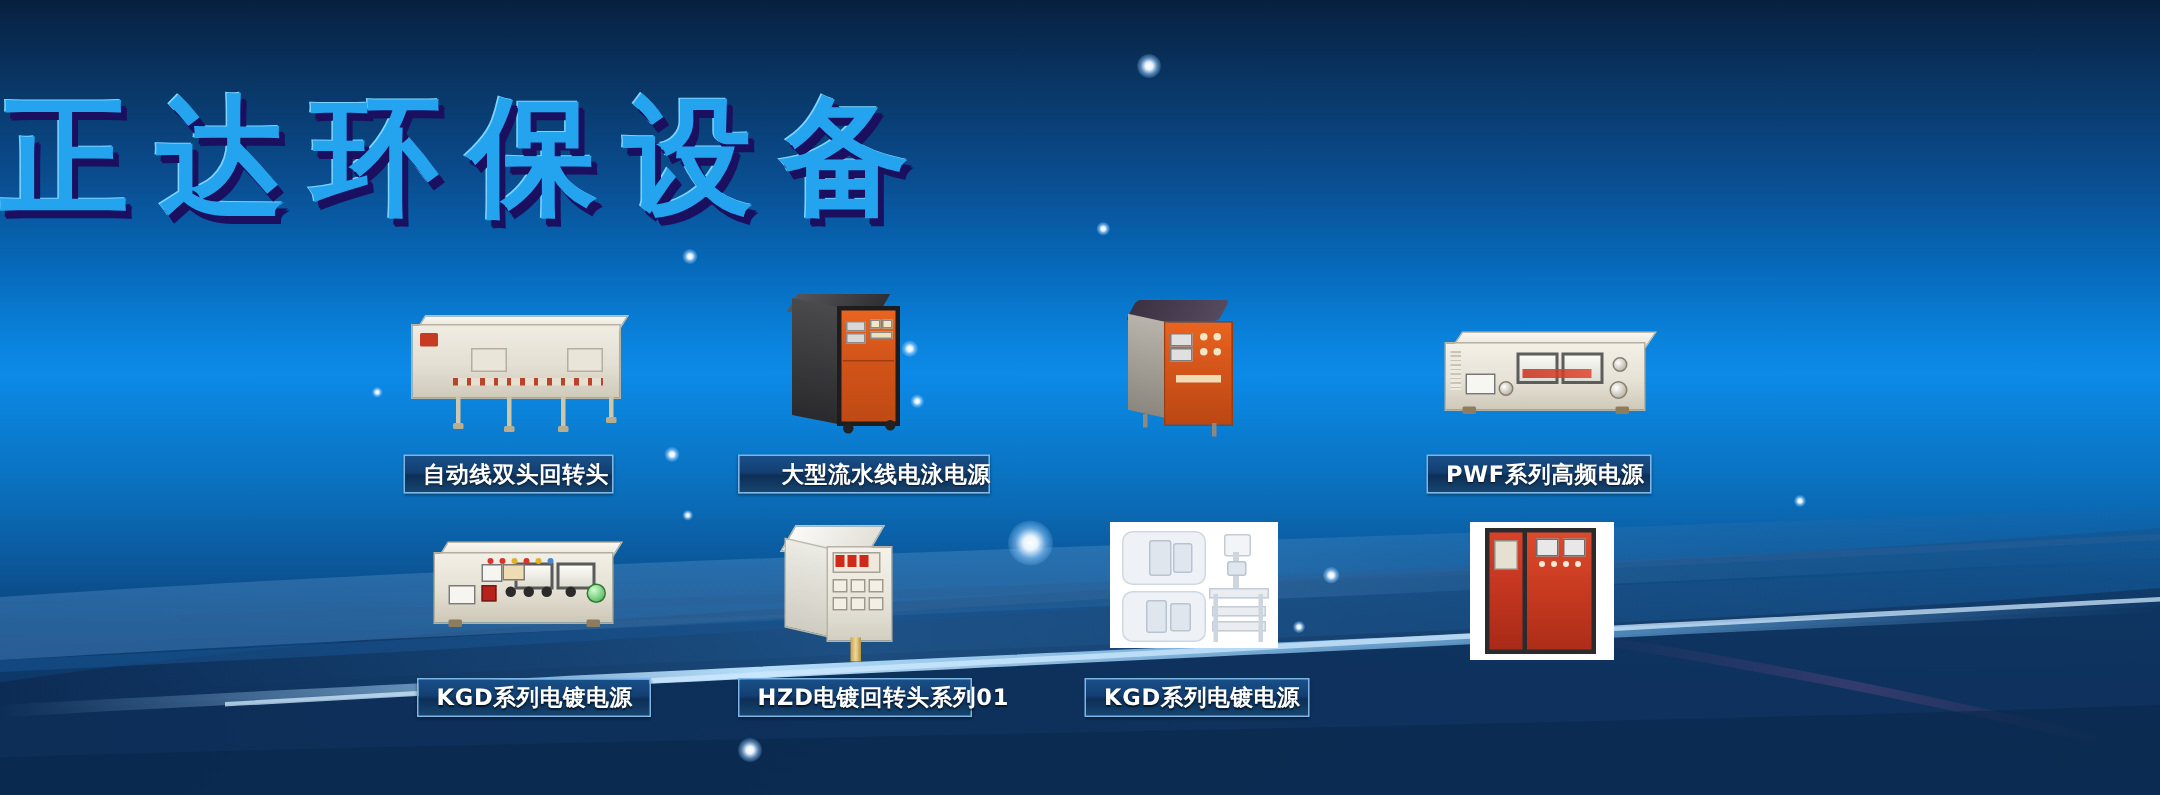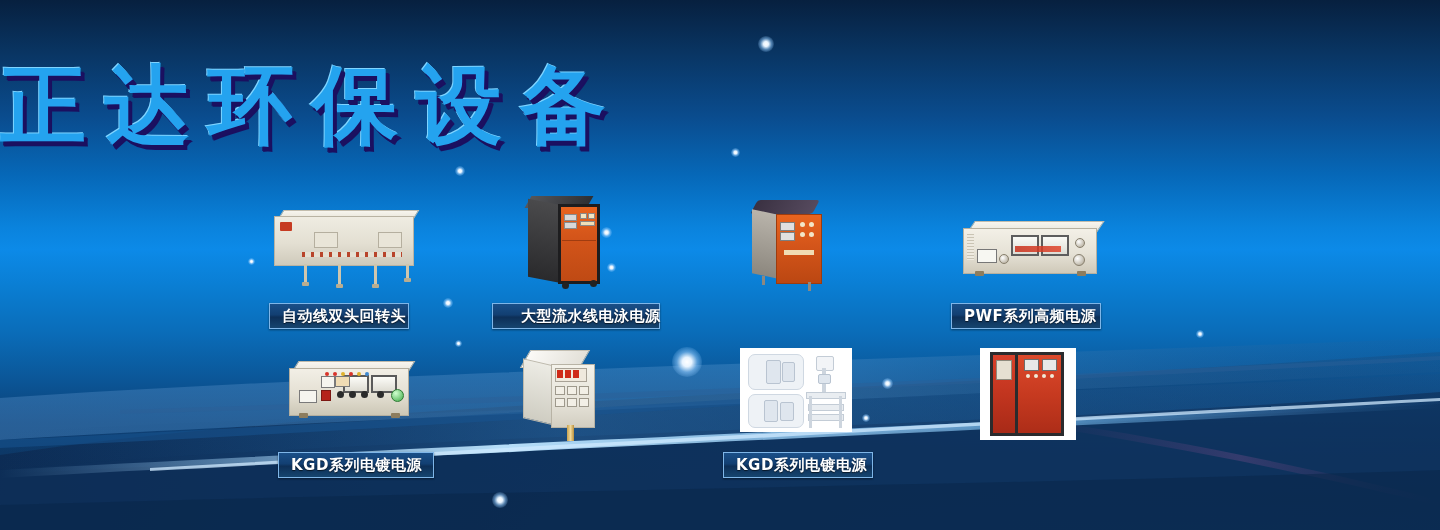--- a/index.html
+++ b/index.html
@@ -331,20 +331,21 @@
     <div class="p6-seg" style="left:46px;"></div>
     <div class="p6-seg" style="left:54px;"></div>
     <div class="p6-key" style="left:36px;top:38px;"></div>
     <div class="p6-key" style="left:48px;top:38px;"></div>
     <div class="p6-key" style="left:60px;top:38px;"></div>
     <div class="p6-key" style="left:36px;top:50px;"></div>
     <div class="p6-key" style="left:48px;top:50px;"></div>
     <div class="p6-key" style="left:60px;top:50px;"></div>
     <div class="p6-shaft"></div>
   </div>
+  <div class="label" style="left:492px;top:452px;width:156px;">HZD电镀回转头系列01</div>
 
   <div class="pbox" style="left:740px;top:348px;width:112px;height:84px;">
     <div class="p7-bg"></div>
     <div class="p7-inset" style="left:8px;top:6px;width:54px;height:34px;"></div>
     <div class="p7-inset" style="left:8px;top:46px;width:54px;height:32px;"></div>
     <div class="p7-mini" style="left:26px;top:12px;width:13px;height:22px;"></div>
     <div class="p7-mini" style="left:42px;top:14px;width:11px;height:18px;"></div>
     <div class="p7-mini" style="left:24px;top:52px;width:12px;height:20px;"></div>
     <div class="p7-mini" style="left:40px;top:54px;width:12px;height:17px;"></div>
     <div class="p7-head" style="left:76px;top:8px;width:16px;height:13px;"></div>

